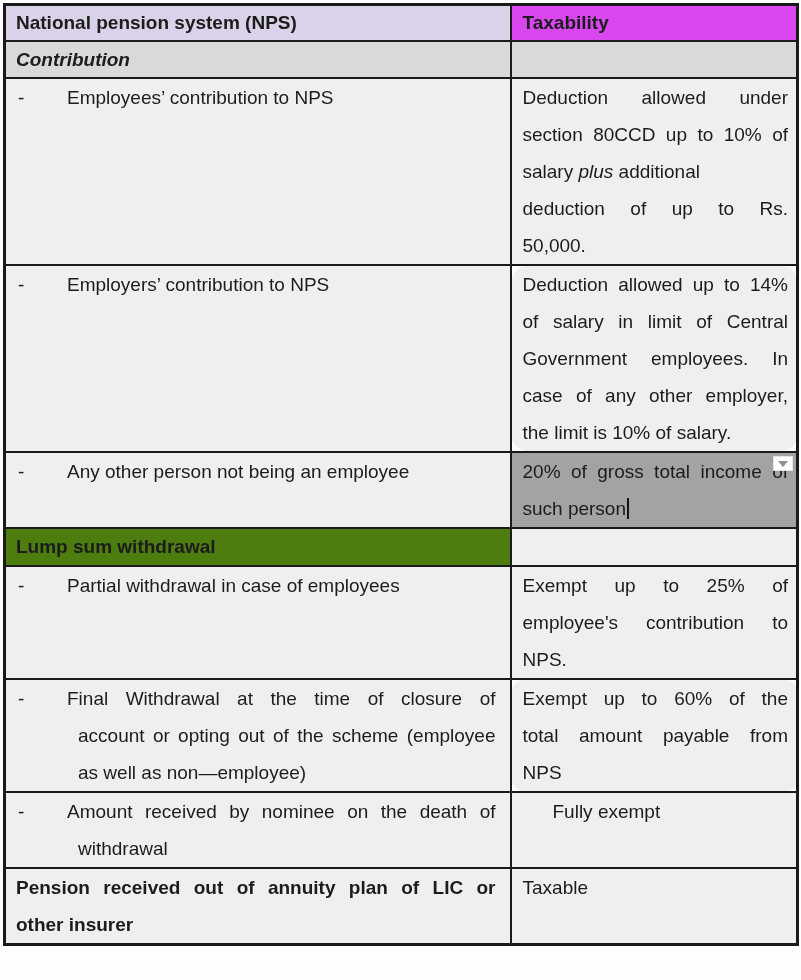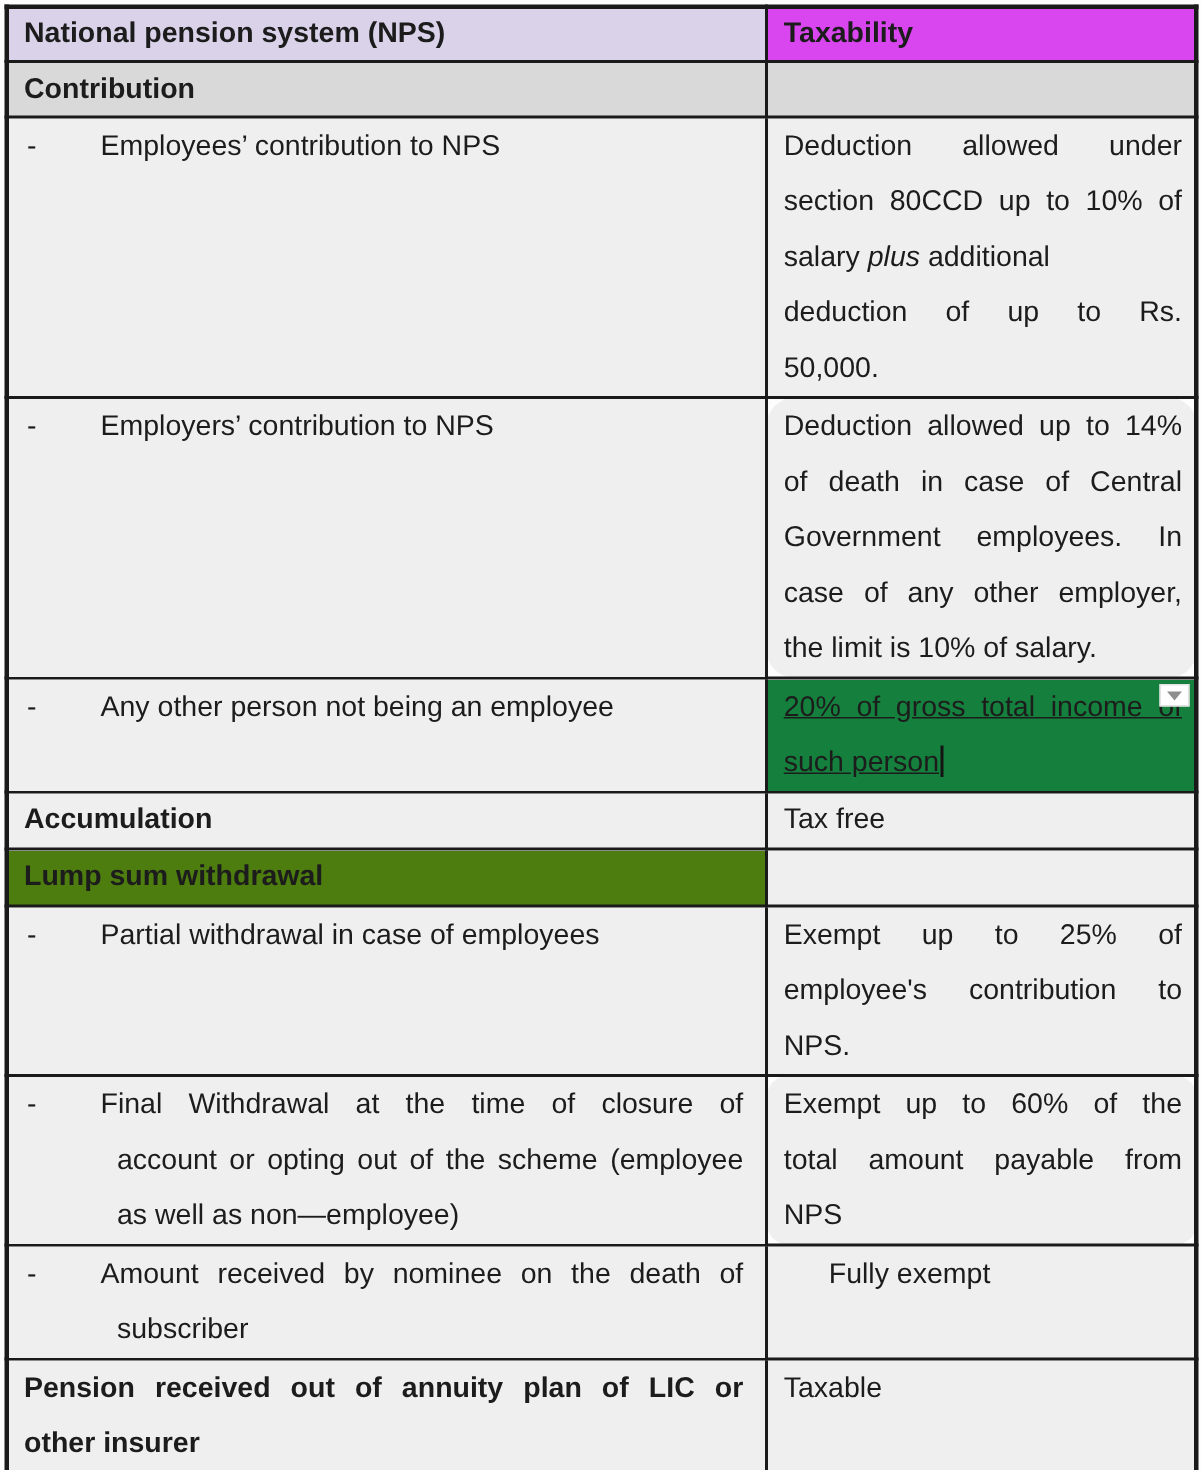--- a/index.html
+++ b/index.html
@@ -32,21 +32,21 @@
     vertical-align: top;
     padding: 0 14px 0 10px;
     overflow: hidden;
   }
   td.c-right { padding: 0 8px 0 11px; }
 
   
   tr.r-header td  { height: 34px; font-weight: bold; }
   tr.r-header  .line { line-height: 34px; }
   tr.r-section td { height: 35px; }
-  tr.r-section .line { line-height: 35px; }
+  tr.r-section .line { line-height: 35px; font-style: italic; }
   tr.r-label td   { height: 36px; }
   tr.r-label   .line { line-height: 36px; }
   tr.r-item .line, tr.r-bold .line { line-height: 37px; }
 
   .b { font-weight: bold; }
   .it { font-style: italic; }
 
   .line { line-height: 37px; }
   .line.j { text-align: justify; text-align-last: justify; }
 
@@ -129,48 +129,40 @@
             <div class="line"><span>50,000.</span></div>
           </td>
         </tr>
         <tr class="r-item">
           <td class="c-left has-bullet" style="background: rgb(239, 239, 239);">
             <span class="bullet">-</span>
             <div class="line"><span>Employers’ contribution to NPS</span></div>
           </td>
           <td class="c-right" style="background: rgb(239, 239, 239); border-radius: 19px;">
             <div class="line j"><span>Deduction allowed up to 14%</span></div>
-            <div class="line j"><span>of death in case of Central</span></div>
+            <div class="line j"><span>of salary in limit of Central</span></div>
             <div class="line j"><span>Government employees. In</span></div>
             <div class="line j"><span>case of any other employer,</span></div>
             <div class="line"><span>the limit is 10% of salary.</span></div>
           </td>
         </tr>
         <tr class="r-item">
           <td class="c-left has-bullet" style="background: rgb(239, 239, 239);">
             <span class="bullet">-</span>
             <div class="line"><span>Any other person not being an employee</span></div>
           </td>
-          <td class="c-right" style="background: #15803d; position: relative; text-decoration: underline;">
+          <td class="c-right" style="background: #a3a3a3; position: relative;">
             <div class="line j"><span>20% of gross total income of</span></div>
             <div class="line"><span>such person</span><span class="caret"></span></div>
             <span class="dd">
               <span class="tri"></span>
             </span>
           </td>
         </tr>
         <tr class="r-label">
-          <td class="c-left b" style="background: rgb(239, 239, 239);">
-            <div class="line"><span>Accumulation</span></div>
-          </td>
-          <td class="c-right" style="background: rgb(239, 239, 239);">
-            <div class="line"><span>Tax free</span></div>
-          </td>
-        </tr>
-        <tr class="r-label">
           <td class="c-left b" style="background: #4d7c0f;">
             <div class="line"><span>Lump sum withdrawal</span></div>
           </td>
           <td class="c-right" style="background: rgb(239, 239, 239);"></td>
         </tr>
         <tr class="r-item">
           <td class="c-left has-bullet" style="background: rgb(239, 239, 239);">
             <span class="bullet">-</span>
             <div class="line"><span>Partial withdrawal in case of employees</span></div>
           </td>
@@ -190,21 +182,21 @@
           <td class="c-right" style="background: rgb(239, 239, 239); border-radius: 15px;">
             <div class="line j"><span>Exempt up to 60% of the</span></div>
             <div class="line j"><span>total amount payable from</span></div>
             <div class="line"><span>NPS</span></div>
           </td>
         </tr>
         <tr class="r-item">
           <td class="c-left has-bullet" style="background: rgb(239, 239, 239);">
             <span class="bullet">-</span>
             <div class="line j"><span>Amount received by nominee on the death of</span></div>
-            <div class="line"><span>subscriber</span></div>
+            <div class="line"><span>withdrawal</span></div>
           </td>
           <td class="c-right" style="background: rgb(239, 239, 239); padding-left: 41px;">
             <div class="line"><span>Fully exempt</span></div>
           </td>
         </tr>
         <tr class="r-bold">
           <td class="c-left b" style="background: rgb(239, 239, 239);">
             <div class="line j"><span>Pension received out of annuity plan of LIC or</span></div>
             <div class="line"><span>other insurer</span></div>
           </td>

